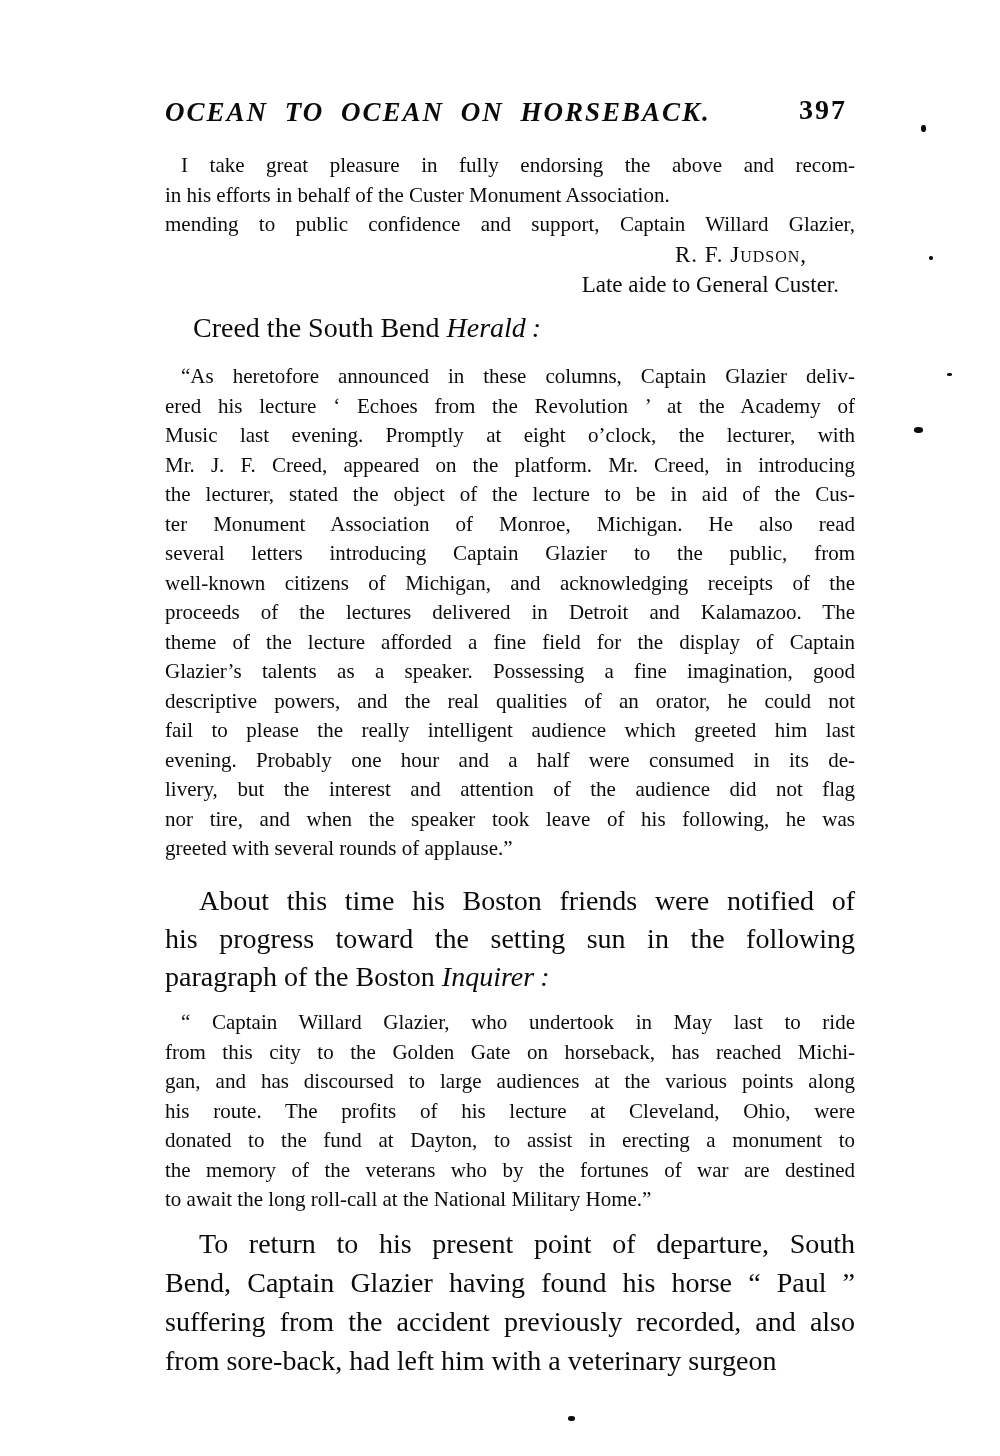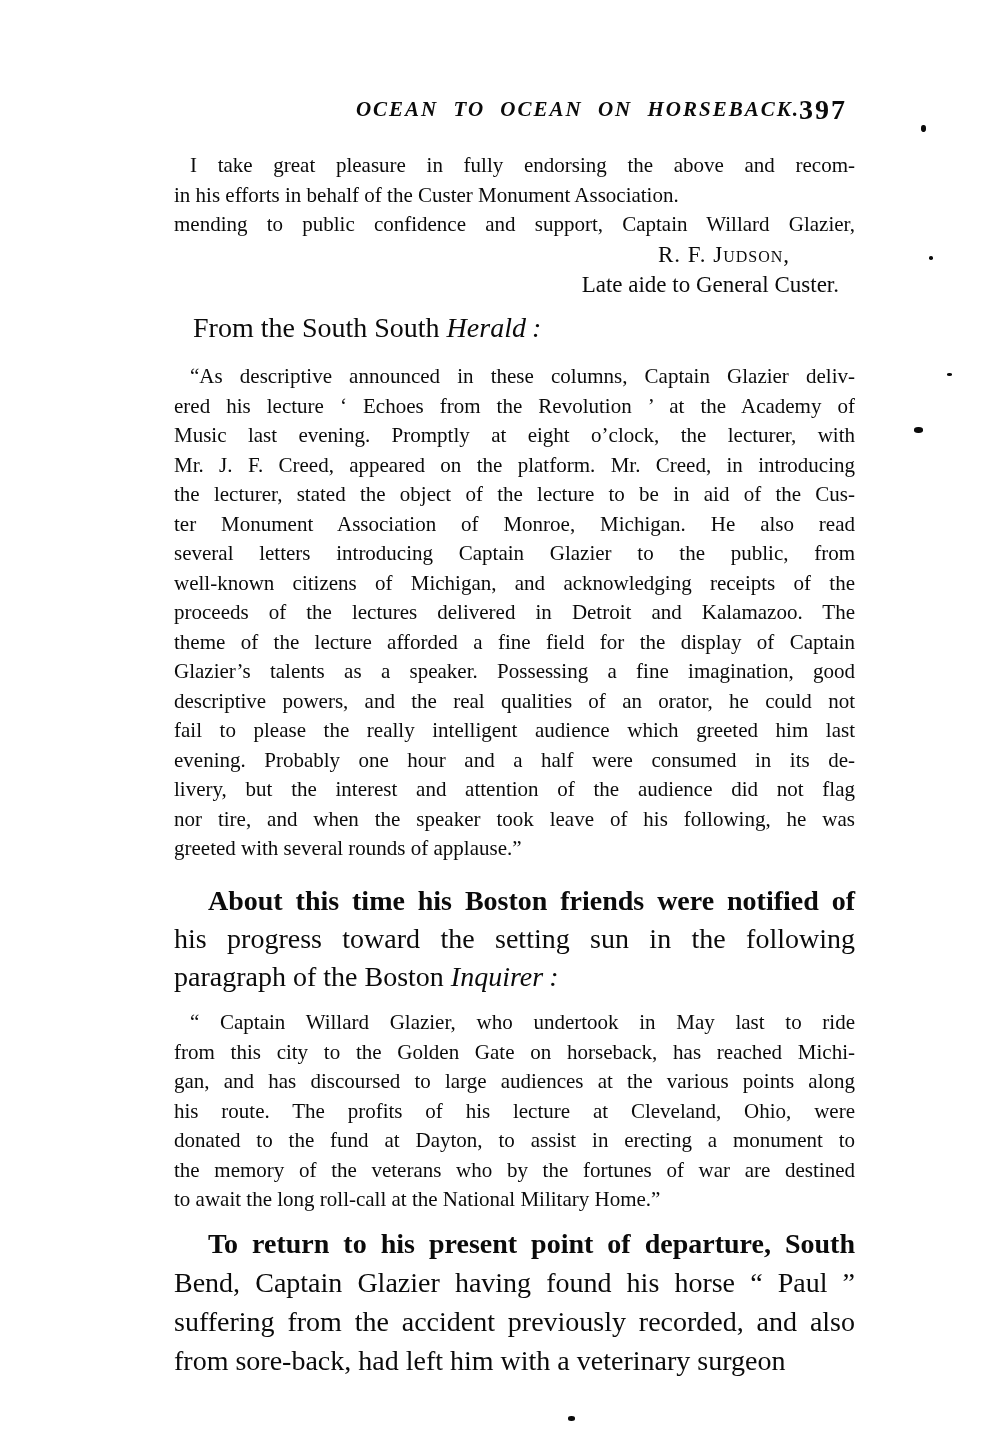--- a/index.html
+++ b/index.html
@@ -11,47 +11,47 @@
     color: #0b0b0b;
     font-family: "Liberation Serif", "DejaVu Serif", serif;
     overflow: hidden;
   }
   .block { position: absolute; left: 165px; width: 690px; }
 
   
   .pageheader { position: absolute; top: 97px; left: 165px; width: 690px; height: 36px; }
   .htitle {
     position: absolute; left: 0; right: 55px; top: 0;
-    text-align: right;
+    text-align: left;
     font-style: italic;
     font-weight: 600;
-    font-size: 21px;
+    font-size: 27px;
     letter-spacing: 2px;
     word-spacing: 8px;
     white-space: nowrap;
   }
   .hpage {
     position: absolute; right: 8px; top: -3px;
     font-size: 28px;
     letter-spacing: 2px;
     font-weight: 600;
   }
 
   
   .small-text { font-size: 21px; line-height: 29.5px; }
   .large-text { font-size: 28px; line-height: 38px; }
 
   
-  .tline { text-align: justify; text-align-last: justify; white-space: normal; margin-left: 9px; }
+  .tline { text-align: justify; text-align-last: justify; white-space: normal; }
   .tline.last { text-align-last: left; }
   .indent-sm .tline.first { text-indent: 16px; }
-  .indent-lg .tline.first { text-indent: 34px; font-weight: bold; }
+  .indent-lg .tline.first { text-indent: 34px; }
 
   .signature {
-    position: absolute; left: 148px; width: 690px;
+    position: absolute; left: 165px; width: 690px;
     font-size: 23px; line-height: 28px;
     text-align: right;
     font-variant: small-caps;
     letter-spacing: 1px;
   }
   .sig-title {
     position: absolute; left: 165px; width: 690px;
     font-size: 23px; line-height: 28px;
     text-align: right;
   }
@@ -85,25 +85,25 @@
       <div class="tline first">I take great pleasure in fully endorsing the above and recom-</div>
       <div class="tline last">in his efforts in behalf of the Custer Monument Association.</div>
       <div class="tline">mending to public confidence and support, Captain Willard Glazier,</div>
     </div>
 
   <div class="signature" style="top:241px; padding-right:48px; box-sizing:border-box;">R. F. Judson,</div>
 
   <div class="sig-title" style="top:271px; padding-right:16px; box-sizing:border-box;">Late aide to General Custer.</div>
 
   <div class="herald-heading" style="top:311px">
-    <span>From the South South </span><i>Herald</i><i class="colon">:</i>
+    <span>Creed the South Bend </span><i>Herald</i><i class="colon">:</i>
   </div>
 
   <div class="block small-text indent-sm" style="top:362px">
-      <div class="tline first">“As descriptive announced in these columns, Captain Glazier deliv-</div>
+      <div class="tline first">“As heretofore announced in these columns, Captain Glazier deliv-</div>
       <div class="tline">ered his lecture ‘ Echoes from the Revolution ’ at the Academy of</div>
       <div class="tline">Music last evening. Promptly at eight o’clock, the lecturer, with</div>
       <div class="tline">Mr. J. F. Creed, appeared on the platform. Mr. Creed, in introducing</div>
       <div class="tline">the lecturer, stated the object of the lecture to be in aid of the Cus-</div>
       <div class="tline">ter Monument Association of Monroe, Michigan. He also read</div>
       <div class="tline">several letters introducing Captain Glazier to the public, from</div>
       <div class="tline">well-known citizens of Michigan, and acknowledging receipts of the</div>
       <div class="tline">proceeds of the lectures delivered in Detroit and Kalamazoo. The</div>
       <div class="tline">theme of the lecture afforded a fine field for the display of Captain</div>
       <div class="tline">Glazier’s talents as a speaker. Possessing a fine imagination, good</div>

